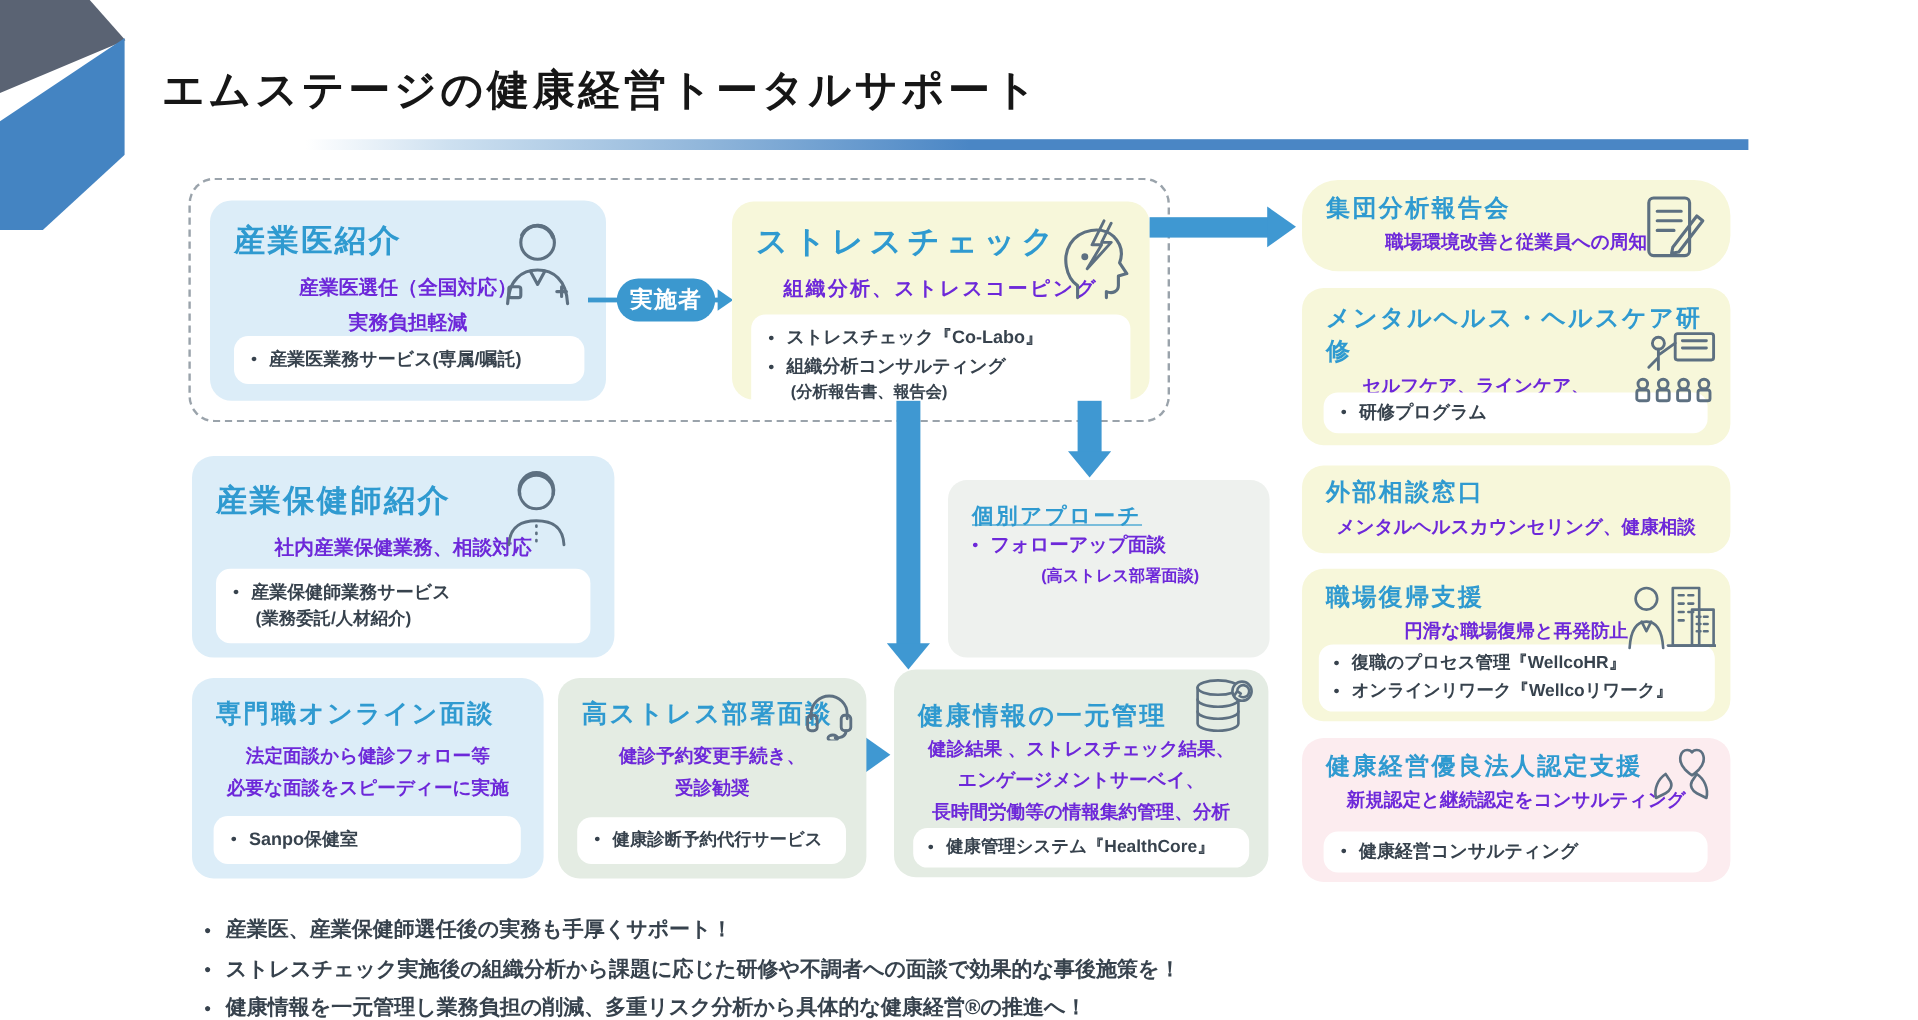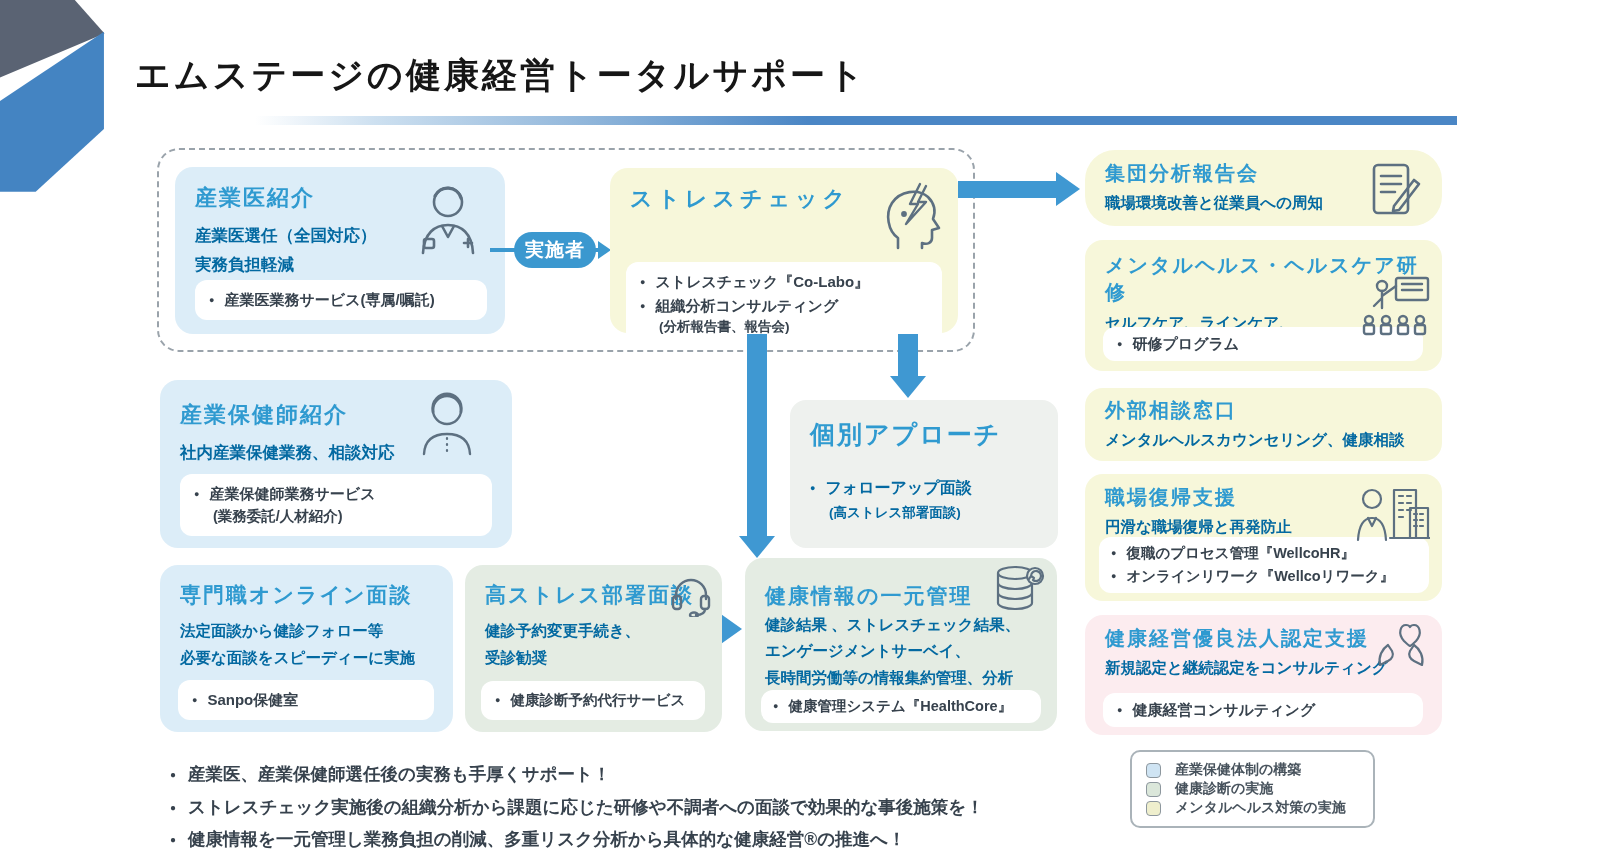--- a/index.html
+++ b/index.html
@@ -23,23 +23,23 @@
   .dashed-group { position:absolute; left:157px; top:148px; width:818px; height:204px;
     border:2px dashed #9aa3ab; border-radius:22px; }
 
   
   .bx { position:absolute; border-radius:18px; padding:16px 20px; }
   .bg-blue   { background:#dcedf8; }
   .bg-yellow { background:#f7f7da; }
   .bg-green  { background:#e4ece3; }
   .bg-gray   { background:#eef1ee; }
   .bg-pink   { background:#fcecef; }
-  .bt { color:#2f9ad0; font-weight:800; font-size:22px; letter-spacing:2px; margin-bottom:8px; }
+  .bt { color:#2f9ad0; font-weight:800; font-size:26px; letter-spacing:2px; margin-bottom:8px; }
   .bt.sm { font-size:20px; }
-  .bl { color:#0369a1; font-weight:700; font-size:16.5px; line-height:1.75; }
+  .bl { color:#6d28d9; font-weight:700; font-size:16.5px; line-height:1.75;text-align:center; }
   .wblock { background:#ffffff; border-radius:12px; padding:8px 14px; color:#37424d;
     font-weight:700; font-size:15px; }
   .bi { display:flex; align-items:baseline; line-height:1.6; }
   .bi::before { content:"●"; font-size:9px; margin-right:10px; position:relative; top:-2px; }
   .bi .small { font-size:12.5px; }
   .sub { margin-left:19px; font-size:13.5px; font-weight:800; }
   .abs { position:absolute; }
 
   
   .icon svg { display:block; }
@@ -107,20 +107,21 @@
       </svg>
     </span>
   </div>
 
   <div class="conn-line"></div>
   <div class="conn-head"></div>
   <div class="conn-pill">実施者</div>
 
   <div class="bx bg-yellow" style="left:610px; top:168px; width:348px; height:165px;">
     <div class="bt" style="letter-spacing:5px;">ストレスチェック</div>
+    <div class="bl" style="letter-spacing:2px;">組織分析、ストレスコーピング</div>
     <div class="wblock abs" style="left:16px; top:94px; width:316px;">
       <div class="bi">
           <span>ストレスチェック『Co-Labo』</span>
         </div>
       <div class="bi">
           <span>組織分析コンサルティング</span>
         </div>
       <div class="sub">(分析報告書、報告会)</div>
     </div>
     <span class="icon" style="right:16px; top:8px;">
@@ -253,21 +254,21 @@
       <svg width="58" height="66" viewBox="0 0 58 66" fill="none" stroke="#5d7081" stroke-width="2.4" stroke-linecap="round" stroke-linejoin="round">
         <circle cx="29" cy="20" r="14"></circle>
         <path d="M15 22 C13 10 22 4 29 4 C36 4 45 10 43 22" stroke-width="2.8"></path>
         <path d="M6 64 C7 48 17 44 29 44 C41 44 51 48 52 64"></path>
         <path d="M29 48 v1 M29 54 v1 M29 60 v1" stroke-width="2.2"></path>
       </svg>
     </span>
   </div>
 
   <div class="bx bg-gray" style="left:790px; top:400px; width:268px; height:148px; padding-top:18px; border-radius:16px;">
-    <div class="bt" style="font-size:25px; margin-bottom:24px;">個別アプローチ</div>
+    <div class="bt" style="font-size:18px; margin-bottom:0;text-decoration:underline;">個別アプローチ</div>
     <div class="bi bl" style="font-size:16px;">
       <span>フォローアップ面談</span>
     </div>
     <div class="sub bl" style="font-size:13.5px; font-weight:700;">(高ストレス部署面談)</div>
   </div>
 
   <div class="bx bg-blue" style="left:160px; top:565px; width:293px; height:167px; padding-top:16px;">
     <div class="bt" style="font-size:21px;">専門職オンライン面談</div>
     <div class="bl" style="font-size:15.5px;">法定面談から健診フォロー等</div>
     <div class="bl" style="font-size:15.5px;">必要な面談をスピーディーに実施</div>
@@ -317,28 +318,14 @@
         <circle cx="42" cy="12" r="8" fill="#e4ece3"></circle>
         <path d="M38 12 a5 5 0 1 1 2 4 M38 12 l-2 3 M38 12 l3 2"></path>
       </svg>
     </span>
   </div>
 
   <div class="fn" style="top:762px;">産業医、産業保健師選任後の実務も手厚くサポート！</div>
   <div class="fn" style="top:795px;">ストレスチェック実施後の組織分析から課題に応じた研修や不調者への面談で効果的な事後施策を！</div>
   <div class="fn" style="top:827px;">健康情報を一元管理し業務負担の削減、多重リスク分析から具体的な健康経営®の推進へ！</div>
 
-  <div class="legend">
-    <div class="legend-row">
-      <span class="sw sw-blue"></span>
-      <span>産業保健体制の構築</span>
-    </div>
-    <div class="legend-row">
-      <span class="sw sw-green"></span>
-      <span>健康診断の実施</span>
-    </div>
-    <div class="legend-row">
-      <span class="sw sw-yellow"></span>
-      <span>メンタルヘルス対策の実施</span>
-    </div>
-  </div>
 
 </div>
 
 </body></html>

